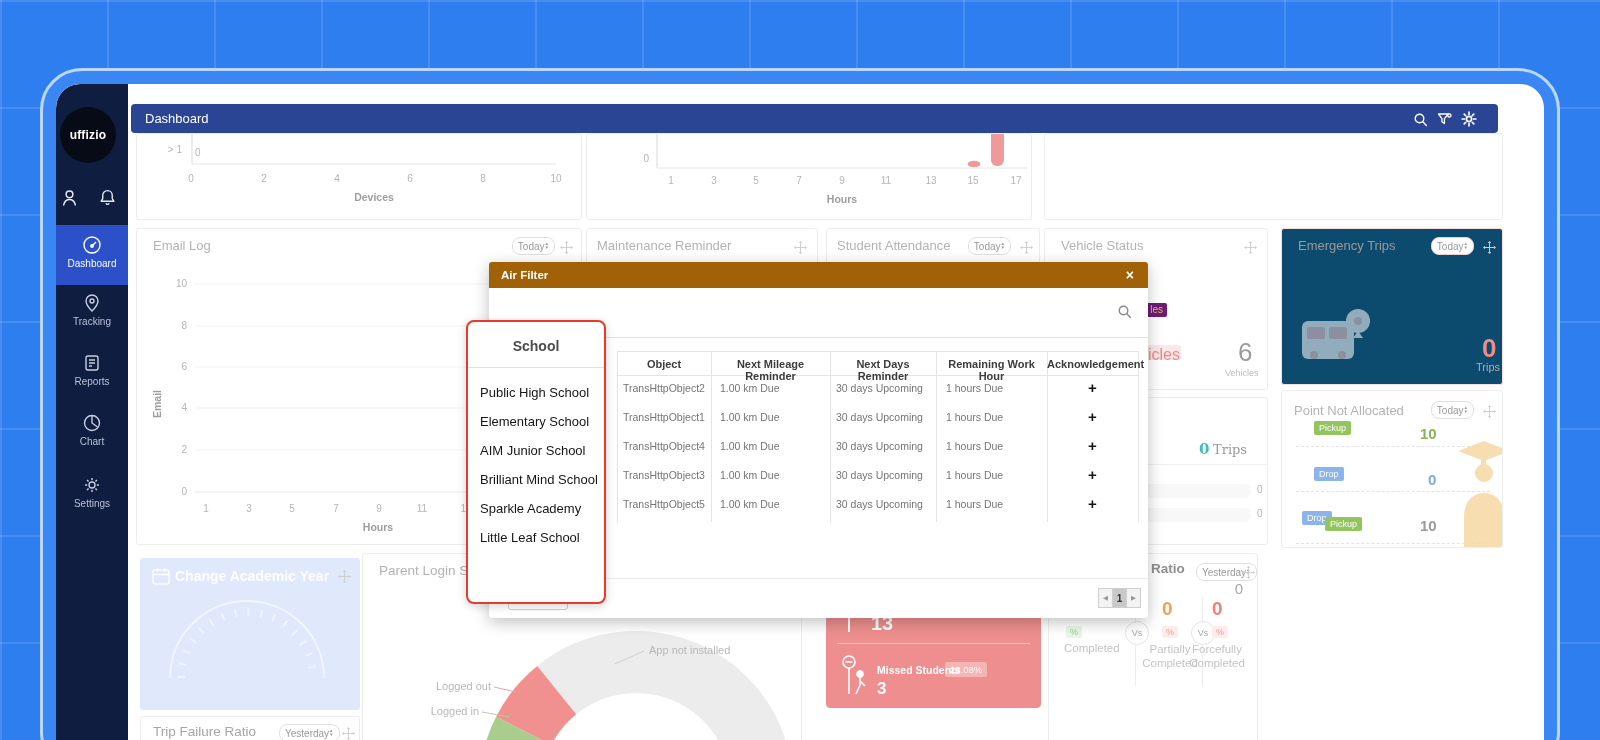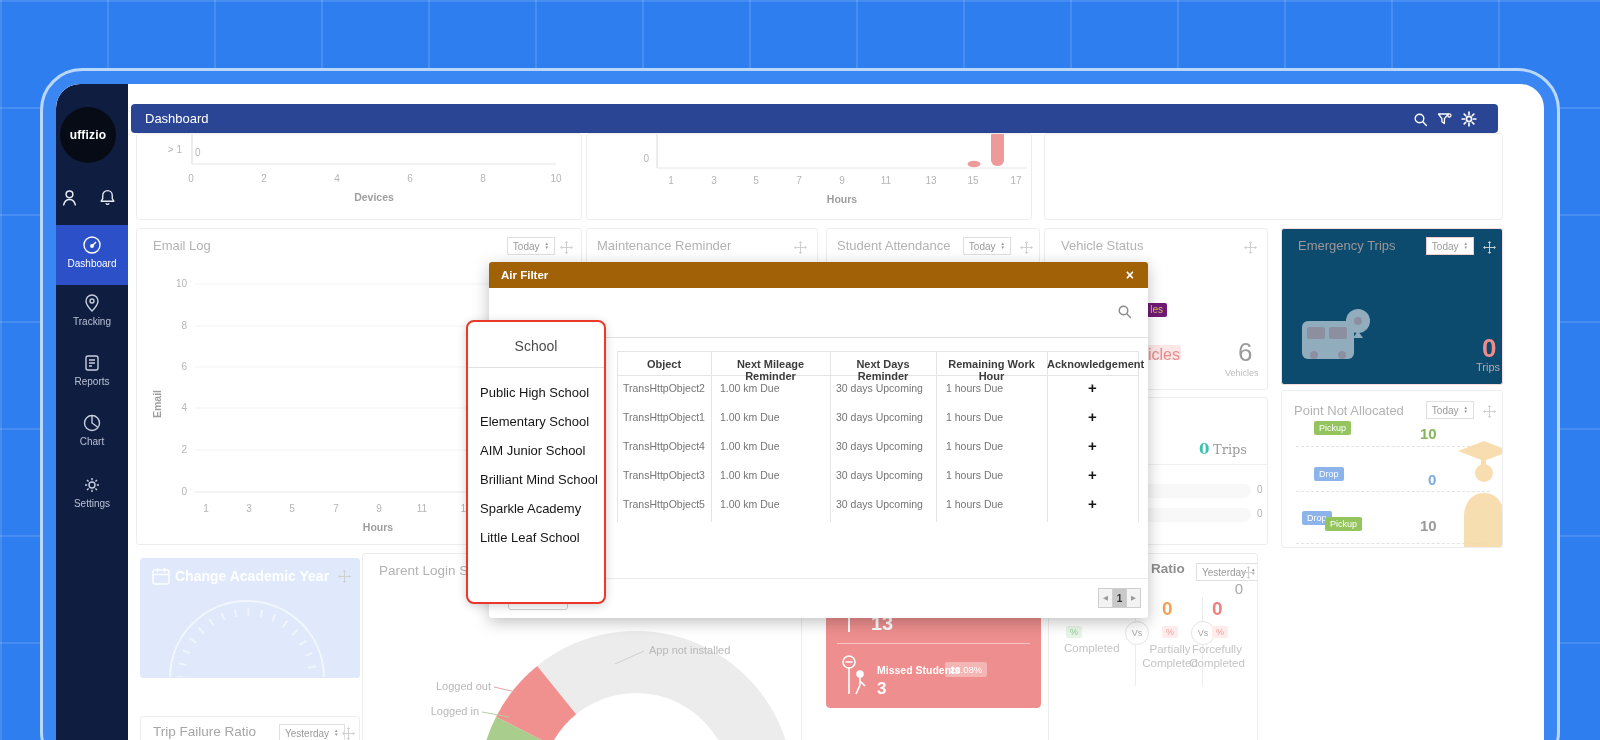--- a/index.html
+++ b/index.html
@@ -17,22 +17,22 @@
   .logo{position:absolute;left:4px;top:23px;width:56px;height:56px;border-radius:50%;background:#060b16;
     display:flex;align-items:center;justify-content:center;color:#fff;font-weight:bold;font-size:12px;letter-spacing:.2px;}
   .nav-item{position:absolute;left:0;width:72px;text-align:center;color:#b9c0d4;font-size:10px;}
   .nav-item.active{background:#2b50c8;color:#fff;}
   .nav-item svg{display:block;margin:0 auto 3px;}
   
   .topbar{position:absolute;left:75px;top:20px;width:1367px;height:29px;background:#2a4593;border-radius:4px;color:#fff;}
   
   .card{position:absolute;background:#fff;border:1px solid #ededed;border-radius:3px;box-sizing:border-box;overflow:hidden;}
   .ctitle{position:absolute;left:16px;top:9px;font-size:13px;color:#b3b3b3;white-space:nowrap;}
-  .select{position:absolute;height:18px;border:1px solid #e0e0e0;border-radius:0;background:#fff;
-    display:flex;align-items:center;gap:5px;padding:0 5px;font-size:10px;color:#9a9a9a;box-sizing:border-box;}
+  .select{position:absolute;height:18px;border:1px solid #e0e0e0;border-radius:8px;background:#fff;
+    display:flex;align-items:center;padding:0 5px;font-size:10px;color:#9a9a9a;box-sizing:border-box;}
   .sel-ar{display:inline-flex;flex-direction:column;font-size:4.5px;line-height:4px;color:#999;}
   .sel-ar::before{content:"▲";}.sel-ar::after{content:"▼";}
   .move{position:absolute;width:13px;height:13px;}
   svg{overflow:visible;}
   .tick{font-size:10px;fill:#b5b5b5;}
   .axlab{font-size:10.5px;fill:#9e9e9e;font-weight:bold;}
   .pbadge{position:absolute;font-size:9px;font-weight:normal;color:#fff;padding:2px 5px;border-radius:2px;}
   .dash{position:absolute;border-top:1px dashed #e3e3e3;}
   .vline{position:absolute;border-left:1px solid #ededed;}
   
@@ -294,21 +294,21 @@
         <svg width="56" height="108" style="position:absolute;left:174px;top:48px;opacity:.85;">
           <g fill="#f6d8a2">
               <path d="M28 2L54 12 28 22 2 12z"></path>
               <rect x="25" y="14" width="5" height="12"></rect>
           <circle cx="28" cy="34" r="9"></circle>
               <path d="M8 78c0-16 9-24 20-24s20 8 20 24v30H8z"></path>
             </g>
         </svg>
       </div>
 
-      <div class="card" style="left:84px;top:474px;width:220px;height:120px;background:#dfe9fb;border-color:#dfe9fb;">
+      <div class="card" style="left:84px;top:474px;width:220px;height:152px;background:#dfe9fb;border-color:#dfe9fb;">
         <svg width="20" height="20" viewBox="0 0 20 20" style="position:absolute;left:10px;top:7px;" fill="none" stroke="rgba(255,255,255,.9)" stroke-width="1.5">
           <rect x="2" y="4" width="16" height="14" rx="2"></rect>
             <path d="M2 8.5h16M6.5 2v4M13.5 2v4"></path>
           </svg>
         <span style="position:absolute;left:34px;top:9px;font-size:14px;font-weight:bold;color:#fff;">Change Academic Year</span>
         <span class="move" style="right:8px;top:10px;"><svg width="13" height="13" viewBox="0 0 16 16">
               <path d="M8 0l2.2 2.6H5.8zM8 16l2.2-13.4zM8 16l2.2-2.6H5.8zM0 8l2.6-2.2v4.4zM16 8l-2.6-2.2v4.4z" fill="#cfcfcf"></path>
               <path d="M8 2v12M2 8h12" stroke="#cfcfcf" stroke-width="1.2"></path>
             </svg></span>
         <svg width="220" height="152" style="position:absolute;left:0;top:0;">
@@ -461,21 +461,21 @@
           <span>Back</span>
         </div>
         <div style="position:absolute;right:7px;top:326px;display:flex;">
           <span class="pagebox">◀</span>
           <span class="pagebox" style="background:#c9c9c9;color:#333;font-size:10px;font-weight:bold;">1</span>
           <span class="pagebox">▶</span>
         </div>
       </div>
 
       <div class="popup">
-        <div style="height:46px;border-bottom:1px solid #e0e0e0;text-align:center;padding-top:16px;box-sizing:border-box;font-size:14px;font-weight:normal;color:#4c4c4c;">School</div>
+        <div style="height:46px;border-bottom:1px solid #e0e0e0;text-align:center;padding-top:16px;box-sizing:border-box;font-size:14px;font-weight:bold;color:#4c4c4c;">School</div>
         <div style="padding-top:10px;">
           <div class="popup-item">Public High School</div>
           <div class="popup-item">Elementary School</div>
           <div class="popup-item">AIM Junior School</div>
           <div class="popup-item">Brilliant Mind School</div>
           <div class="popup-item">Sparkle Academy</div>
           <div class="popup-item">Little Leaf School</div>
         </div>
       </div>
 

